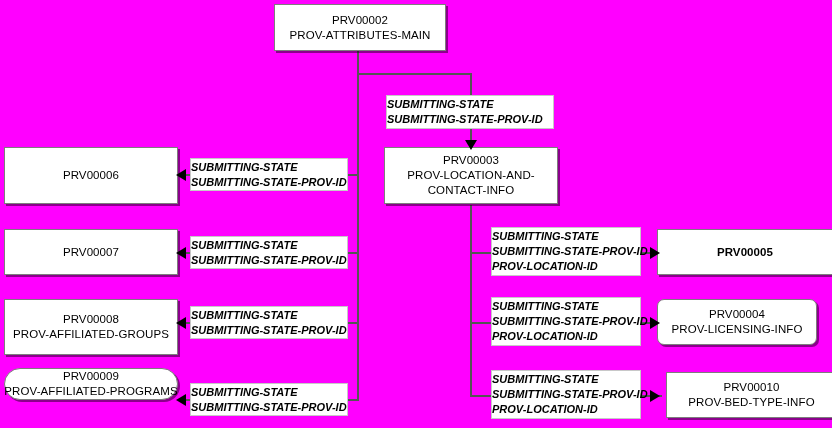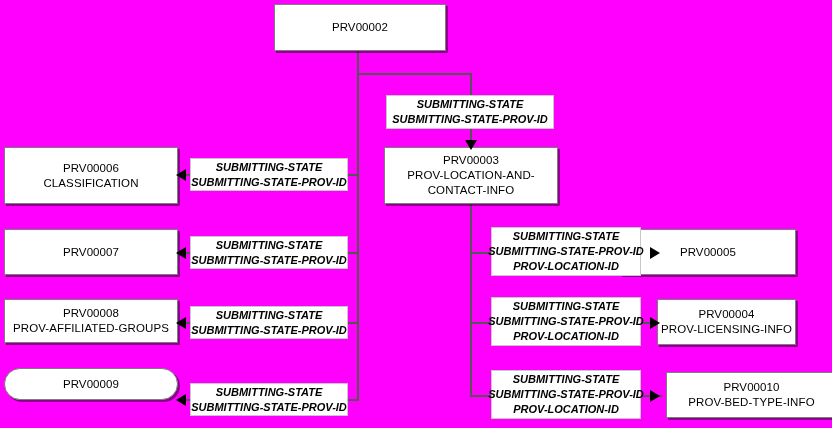--- a/index.html
+++ b/index.html
@@ -44,21 +44,21 @@
   }
 
   
   .keylabel {
     position: absolute;
     box-sizing: border-box;
     background: #ffffff;
     border: 1px solid #c8c8c8;
     display: flex;
     flex-direction: column;
-    align-items: center;
+    align-items: flex-start;
     justify-content: center;
     text-align: center;
     font-size: 11px;
     line-height: 15px;
     font-weight: bold;
     font-style: italic;
     color: #000000;
     z-index: 5;
   }
   .keylabel span {
@@ -136,51 +136,52 @@
   <div class="line-h" style="left:470px; top:322px; width:22px;"></div>
   <div class="line-h" style="left:640px; top:322px; width:22px;"></div>
   <div class="arrow arrow-right" style="left:650px; top:317px;"></div>
 
   <div class="line-h" style="left:470px; top:395px; width:22px;"></div>
   <div class="line-h" style="left:640px; top:395px; width:22px;"></div>
   <div class="arrow arrow-right" style="left:650px; top:390px;"></div>
 
   <div class="entity" style="left:274px; top:4px; width:172px; height:47px;">
     <span>PRV00002</span>
+    <span>PROV-ATTRIBUTES-MAIN</span>
   </div>
 
   <div class="entity" style="left:384px; top:147px; width:174px; height:57px;">
     <span>PRV00003</span>
     <span>PROV-LOCATION-AND-</span>
     <span>CONTACT-INFO</span>
   </div>
 
   <div class="entity" style="left:4px; top:147px; width:174px; height:57px;">
     <span>PRV00006</span>
-    <span>CLASSIFICATION</span>
   </div>
 
   <div class="entity" style="left:4px; top:229px; width:174px; height:46px;">
     <span>PRV00007</span>
   </div>
 
-  <div class="entity" style="left:4px; top:299px; width:174px; height:44px;">
+  <div class="entity" style="left:4px; top:299px; width:174px; height:56px;">
     <span>PRV00008</span>
     <span>PROV-AFFILIATED-GROUPS</span>
   </div>
 
   <div class="entity" style="left:4px; top:368px; width:174px; height:32px;border-radius:19px;">
     <span>PRV00009</span>
-  </div>
-
-  <div class="entity" style="left:620px; top:229px; width:176px; height:46px;">
+    <span>PROV-AFFILIATED-PROGRAMS</span>
+  </div>
+
+  <div class="entity" style="left:657px; top:229px; width:176px; height:46px;font-weight:bold;">
     <span>PRV00005</span>
   </div>
 
-  <div class="entity" style="left:657px; top:299px; width:139px; height:46px;">
+  <div class="entity" style="left:657px; top:299px; width:160px; height:46px;border-radius:7px;">
     <span>PRV00004</span>
     <span>PROV-LICENSING-INFO</span>
   </div>
 
   <div class="entity" style="left:666px; top:372px; width:171px; height:46px;">
     <span>PRV00010</span>
     <span>PROV-BED-TYPE-INFO</span>
   </div>
 
   <div class="keylabel" style="left:386px; top:95px; width:168px; height:34px;">

